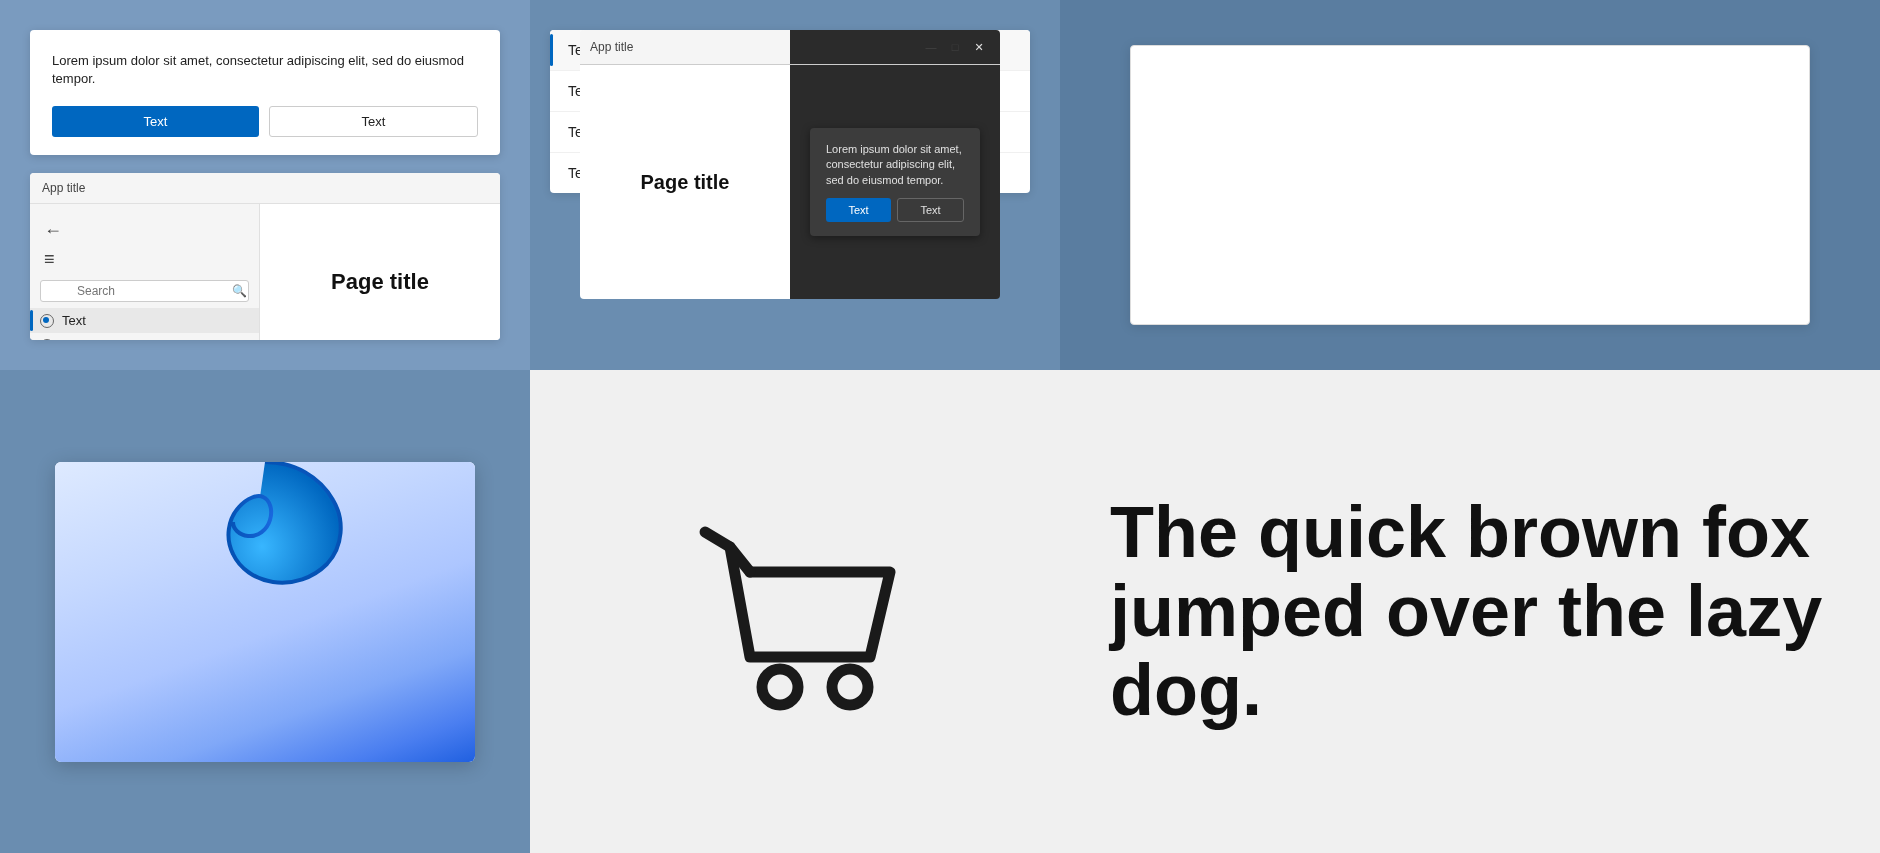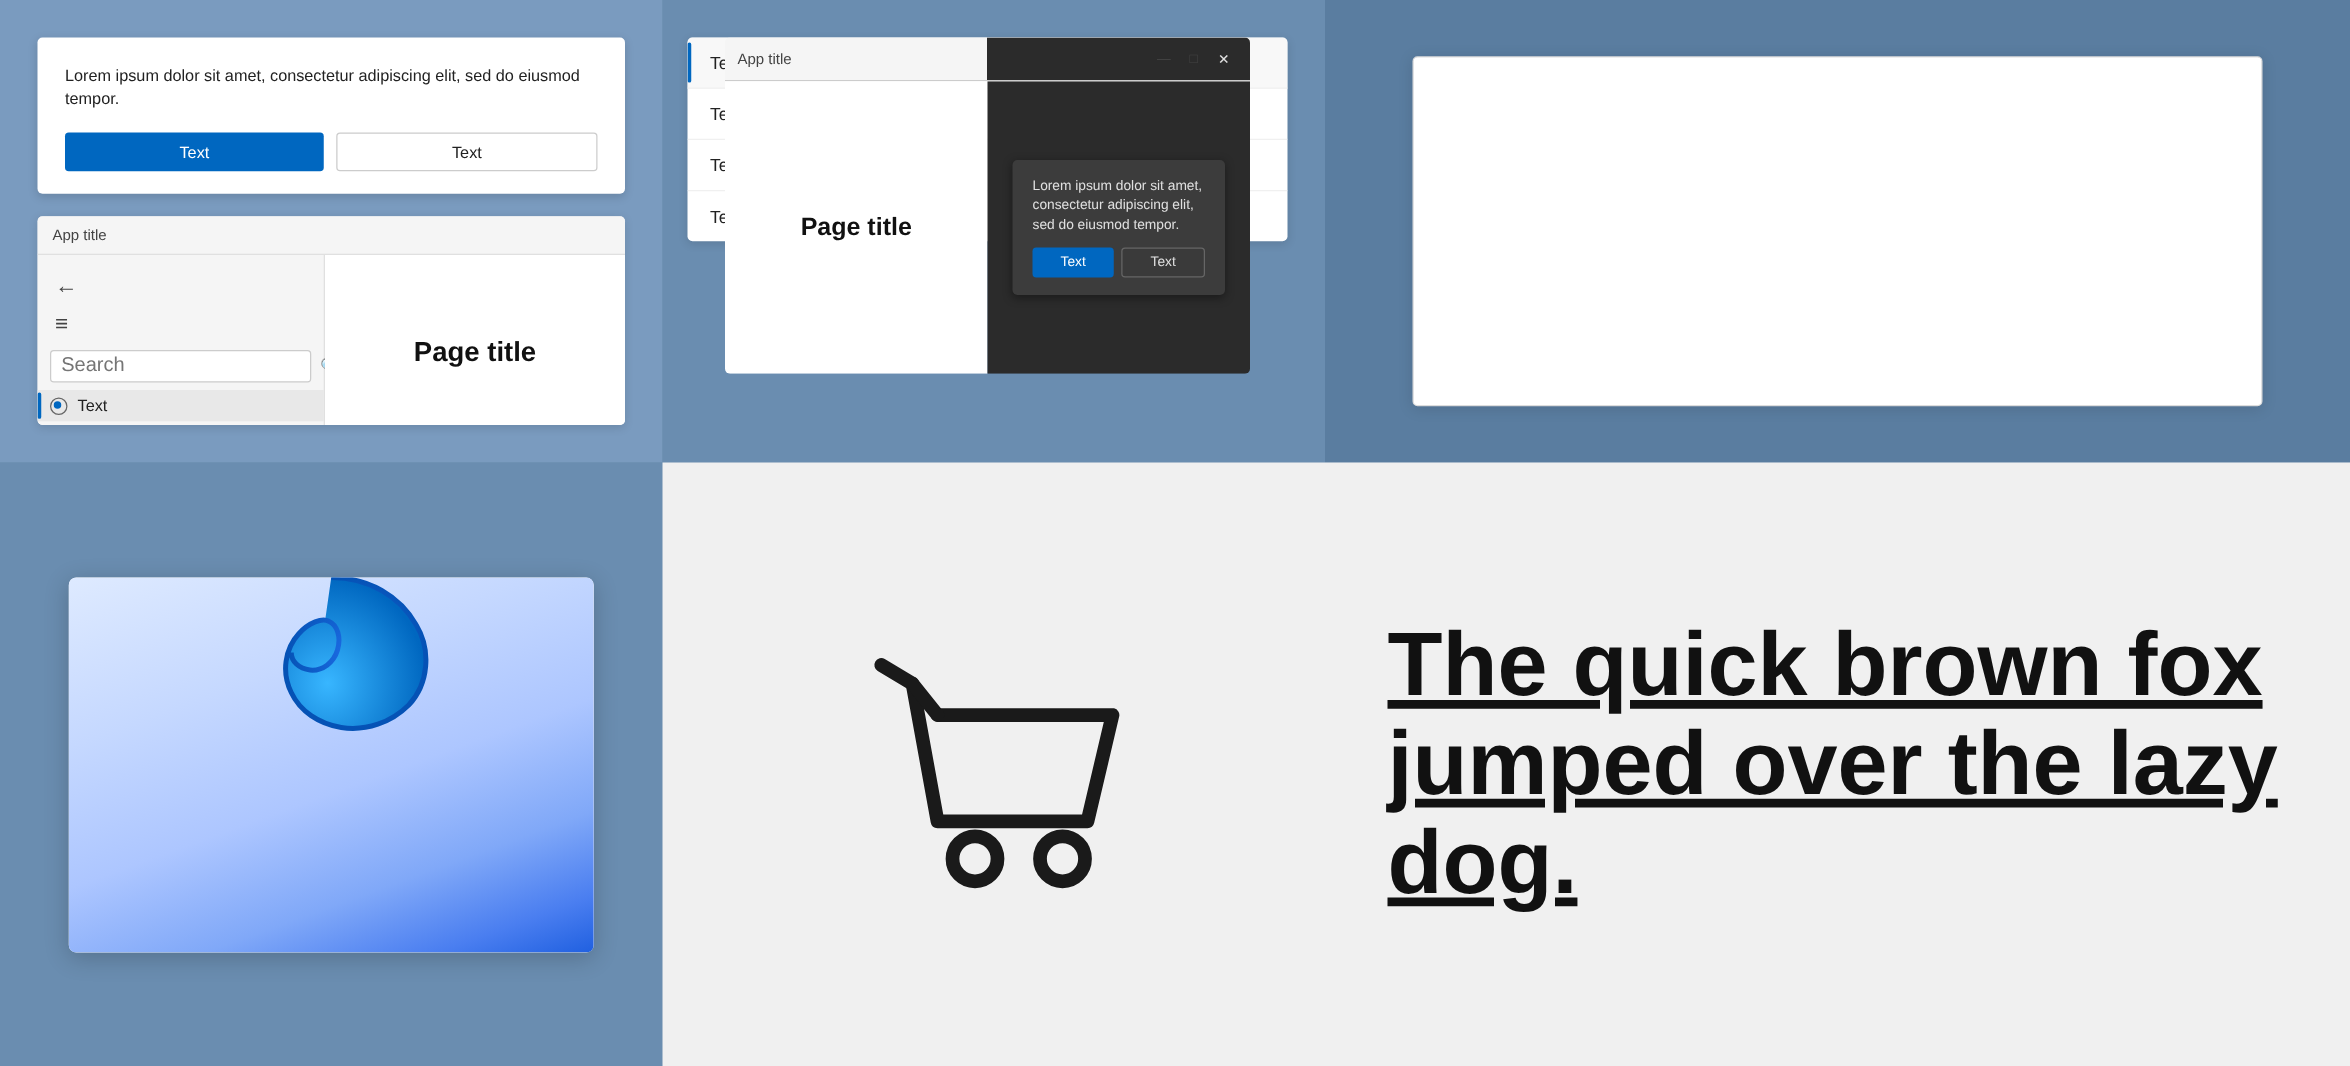--- a/index.html
+++ b/index.html
@@ -91,24 +91,25 @@
       display: flex;
       align-items: center;
       border: 1px solid #ccc;
       border-radius: 3px;
       background: #fff;
       padding: 3px 8px;
     }
     .sidebar-search input {
       border: none;
       outline: none;
-      font-size: 16px;
+      font-size: 12px;
       flex: 1;
       background: transparent;
       color: #444;
+      margin-left: 28px;
     }
     .sidebar-search-icon {
       font-size: 12px;
       color: #666;
     }
     .sidebar-nav-item {
       display: flex;
       align-items: center;
       padding: 5px 10px;
       font-size: 13px;
@@ -203,21 +204,20 @@
       display: flex;
       flex-direction: column;
       align-items: center;
     }
     .pangram-text {
       font-size: 72px;
       font-weight: 700;
       color: #111;
       line-height: 1.1;
       font-family: 'Segoe UI', Arial, sans-serif;
-      text-decoration: underline;
     }
 
     
     .cart-svg {
       width: 240px;
       height: 240px;
     }
 
     
     .blank-window {

